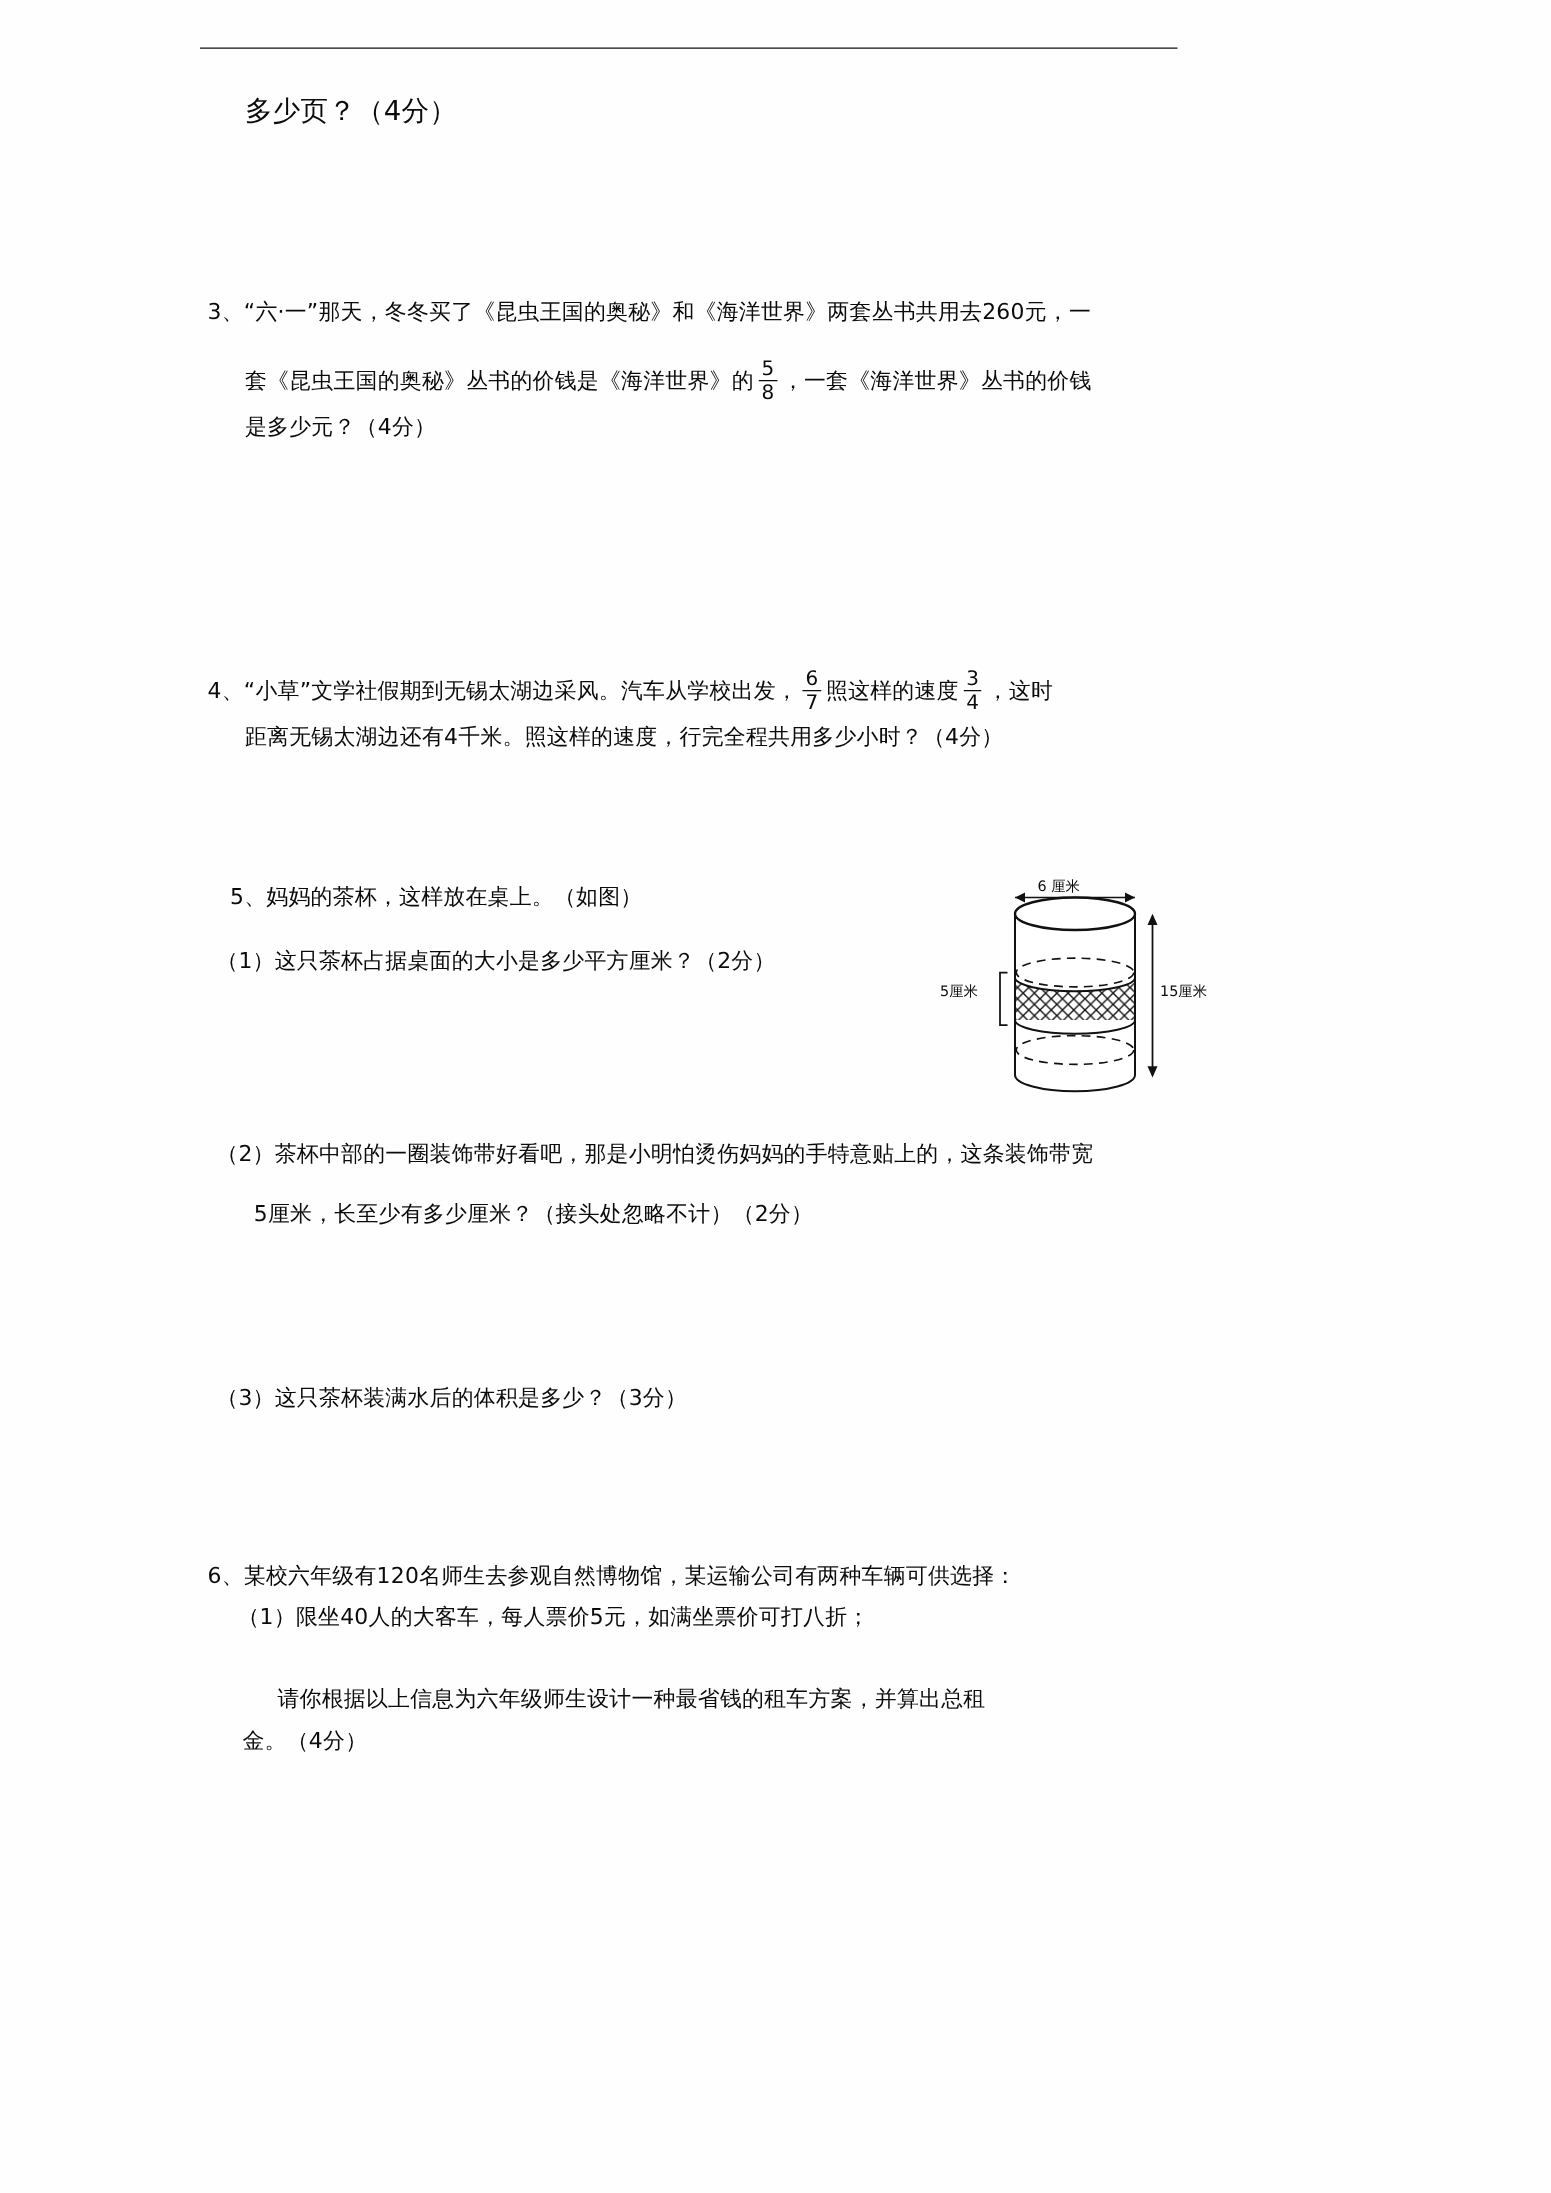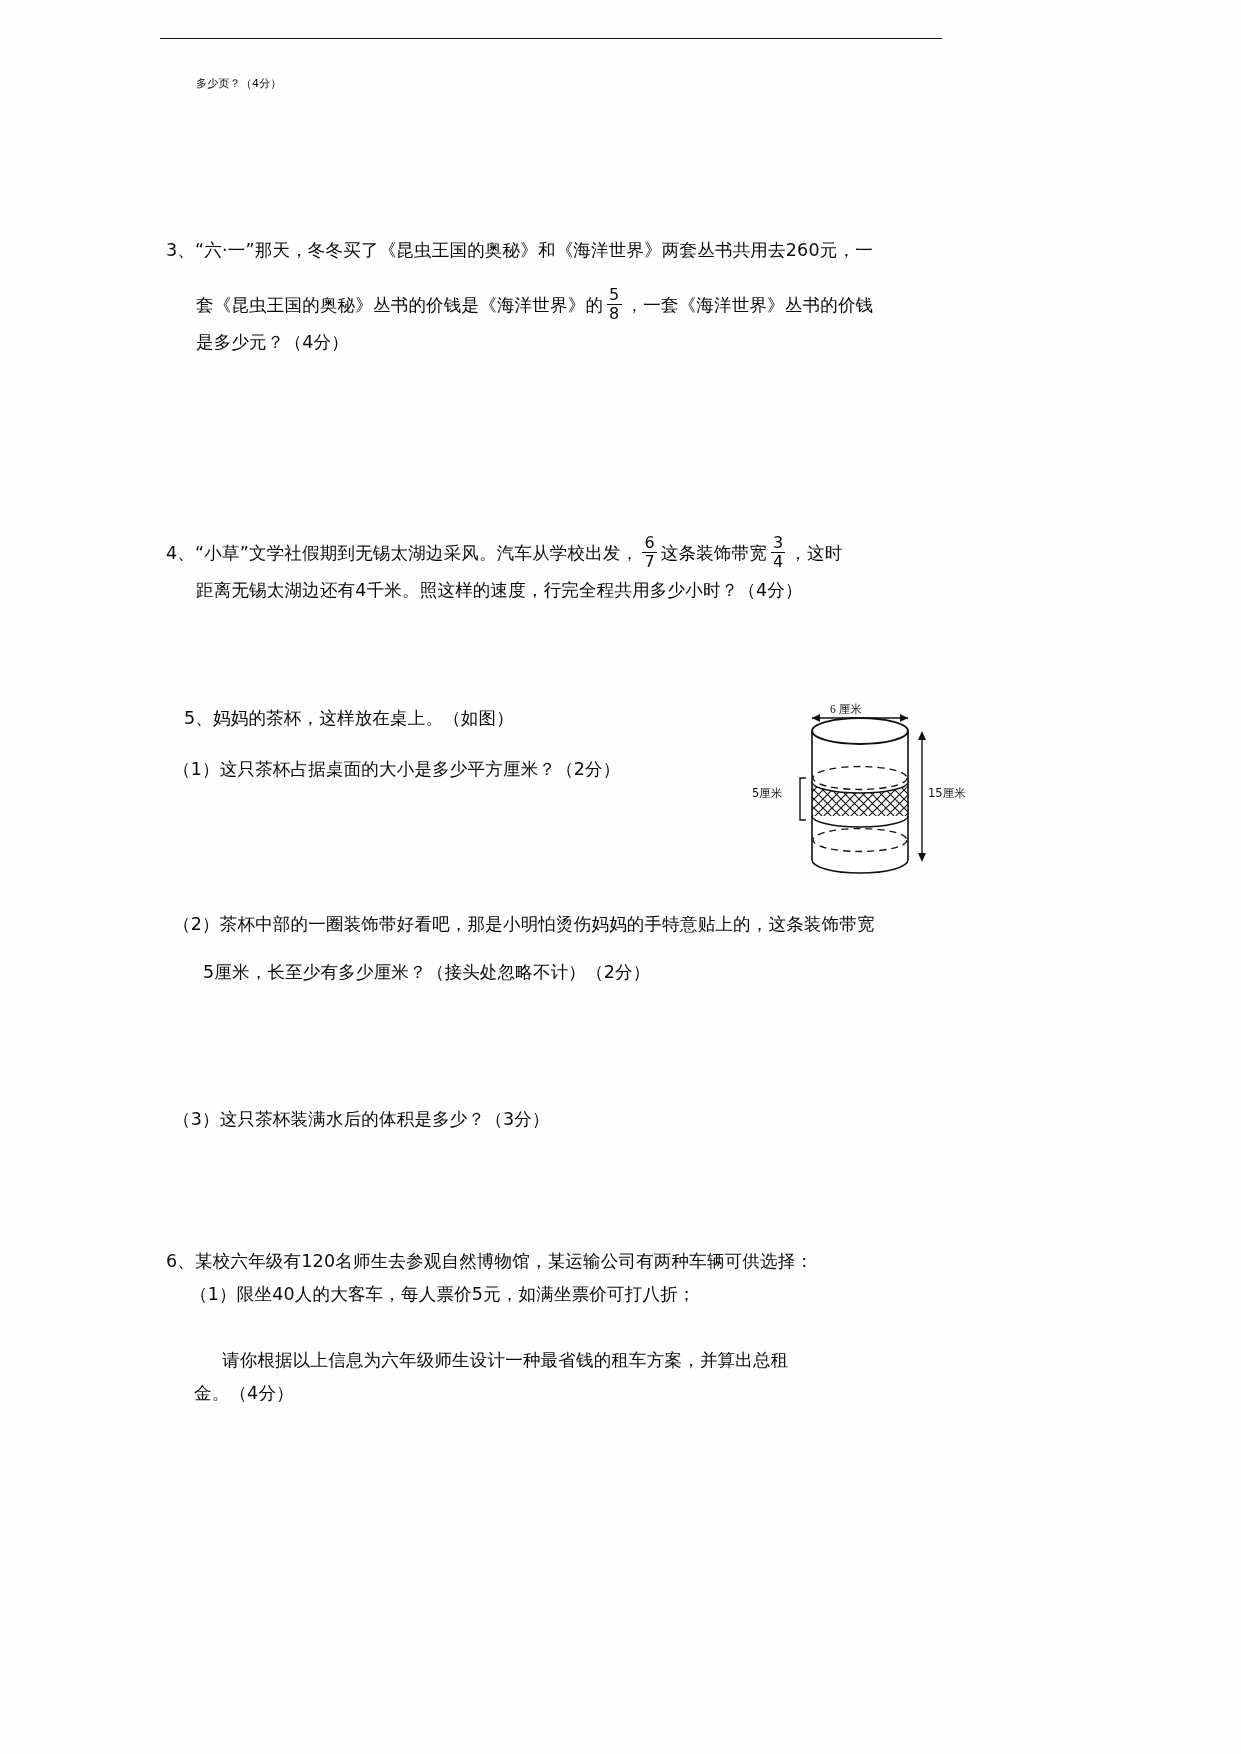--- a/index.html
+++ b/index.html
@@ -28,21 +28,21 @@
     left: 160px;
     top: 38px;
     width: 782px;
     height: 0;
     border-top: 1.6px solid #111;
   }
 
   
   .line {
     position: absolute;
-    font-size: 11px;
+    font-size: 22px;
     line-height: 1.05;
     letter-spacing: 0.2px;
     white-space: nowrap;
     color: #0b0b0b;
   }
   .q-line { font-size: 17.5px; text-align: center; }
 
   
   .frac {
     display: inline-flex;
@@ -75,21 +75,21 @@
     height: 190px;
   }
   .figure svg { display: block; }
   .fig-label {
     position: absolute;
     font-size: 11.5px;
     white-space: nowrap;
     color: #0b0b0b;
     font-family: "DejaVu Sans", "Liberation Sans", sans-serif;
   }
-  #lbl-top  { left: 70px;  top: 2px; font-family: Liberation Serif, serif; }
+  #lbl-top  { left: 70px;  top: 2px; }
   #lbl-left { left: -8px;  top: 86px; }
   #lbl-right{ left: 168px; top: 86px; }
 </style>
 </head>
 <body>
 
 <div class="page">
 
   <div class="header-rule"></div>
 
@@ -105,21 +105,21 @@
       </span><span>，一套《海洋世界》丛书的价钱</span>
   </div>
 
   <div class="line q-line" style="left:196px; top:333px;">是多少元？（4分）</div>
 
   <div class="line q-line" style="left:166px; top:536px;">
     <span>4、“小草”文学社假期到无锡太湖边采风。汽车从学校出发，</span><span class="frac">
         <span class="num">6</span>
         <span class="bar"></span>
         <span class="den">7</span>
-      </span><span>这条装饰带宽</span><span class="frac">
+      </span><span>照这样的速度</span><span class="frac">
         <span class="num">3</span>
         <span class="bar"></span>
         <span class="den">4</span>
       </span><span>，这时</span>
   </div>
 
   <div class="line q-line" style="left:196px; top:581px;">距离无锡太湖边还有4千米。照这样的速度，行完全程共用多少小时？（4分）</div>
 
   <div class="line q-line" style="left:166px; top:709px;margin-left:18px;">5、妈妈的茶杯，这样放在桌上。（如图）</div>
 

